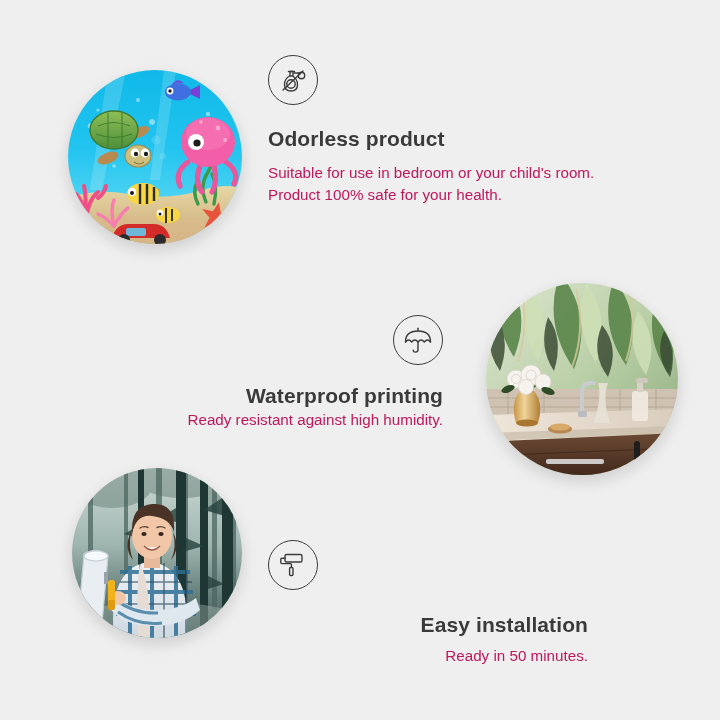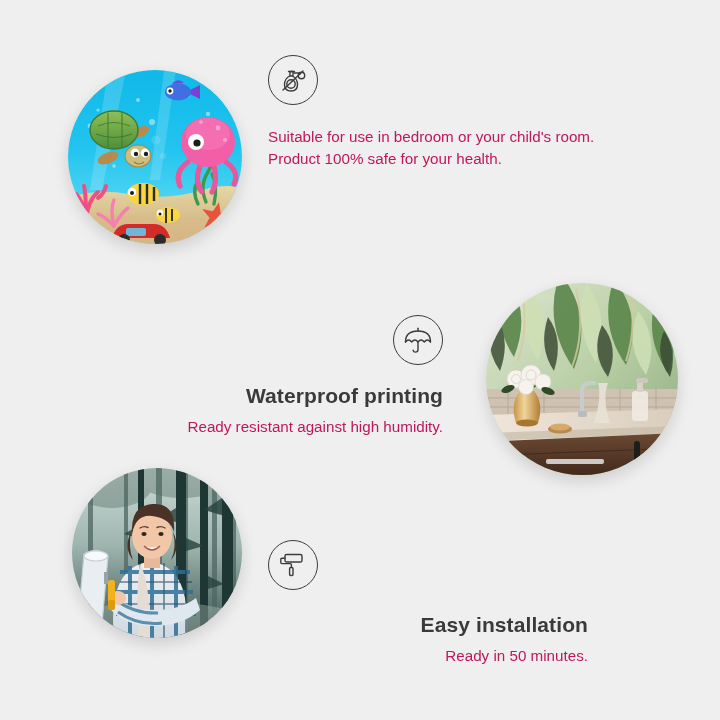--- a/index.html
+++ b/index.html
@@ -41,21 +41,21 @@
     font-size:15.2px; font-weight:400; color:#be185d;
     line-height:1.42;
   }
 
   #feature-odorless { left:268px; top:55px; width:340px; text-align:left; }
   #feature-odorless .icon-ring { margin-bottom:21px; }
   #feature-odorless h3 { margin-bottom:10px; }
 
   #feature-waterproof { left:143px; top:315px; width:300px; text-align:right; }
   #feature-waterproof .icon-ring { margin-left:auto; margin-bottom:18px; }
-  #feature-waterproof h3 { margin-bottom:7px; }
+  #feature-waterproof h3 { }
 
   #feature-install { left:268px; top:540px; width:320px; text-align:right; }
   #feature-install .icon-ring { margin-bottom:22px; }
   #feature-install h3 { margin-bottom:7px; }
 </style>
 </head>
 <body>
 
 <div class="stage">
 
@@ -428,20 +428,21 @@
       <svg width="32" height="32" viewBox="0 0 32 32" fill="none" stroke="#3c3c3c" stroke-width="1.4" stroke-linecap="round" stroke-linejoin="round">
         <path d="M12.5 12 q-5 3 -5 8.5 Q7.5 27 14 27 q6.5 0 6.5 -6.5 Q20.5 15 15.5 12 z"></path>
         <path d="M13 11.5 V7.5 h3 v4"></path>
         <path d="M11.5 7.5 h6"></path>
         <path d="M17 9 h4.5 q1 0 1.5 1"></path>
         <circle cx="24.5" cy="11.5" r="3.2"></circle>
         <circle cx="14" cy="20" r="4.2"></circle>
         <path d="M6 26 L26 7"></path>
       </svg>
     </div>
+    <h3>Odorless product</h3>
     <p>Suitable for use in bedroom or your child's room. Product 100% safe for your health.</p>
   </div>
 
   <div class="feature" id="feature-waterproof">
     <div class="icon-ring">
       <svg width="30" height="30" viewBox="0 0 30 30" fill="none" stroke="#3c3c3c" stroke-width="1.4" stroke-linecap="round" stroke-linejoin="round">
         <path d="M2.5 17 Q2.5 6 15 6 Q27.5 6 27.5 17"></path>
         <path d="M2.5 17 q3 -4 6.2 0 q3.2 -4 6.3 0 q3.1 -4 6.3 0 q3.2 -4 6.2 0"></path>
         <path d="M15 3.2 V6"></path>
         <path d="M15 17 v7.5 q0 2.6 -2.6 2.6 q-2 0 -2.2 -1.8"></path>

